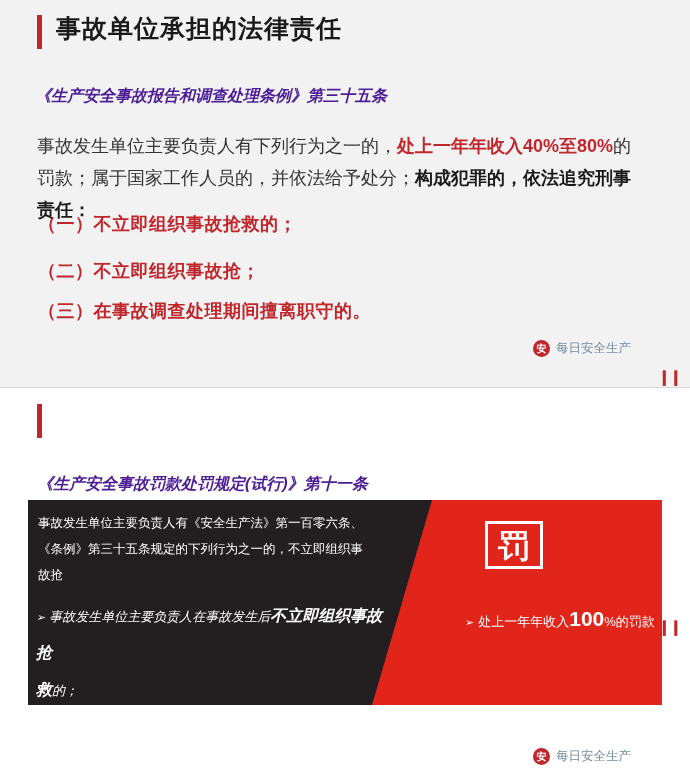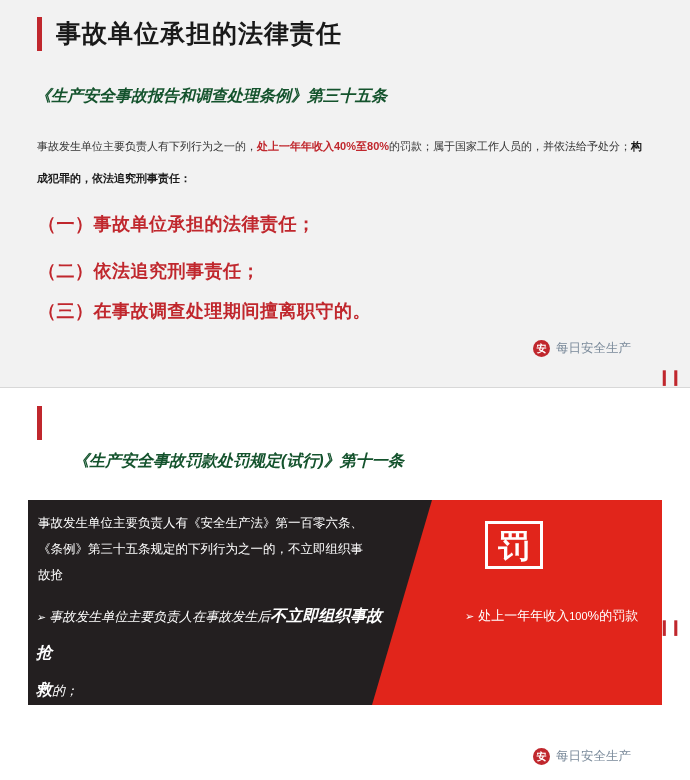--- a/index.html
+++ b/index.html
@@ -25,21 +25,20 @@
   }
   .card1-inner {
     position: absolute;
     left: 0; top: 0;
     width: 690px; height: 372px;
     background: #f2f2f2;
   }
   .heading-row {
     position: absolute;
     display: flex;
-    align-items: center;
     padding-left: 13px;
   }
   .heading-bar {
     width: 5px;
     background: #c0272d;
     margin-right: 14px;
   }
   .heading-text {
     font-size: 25px;
     font-weight: bold;
@@ -49,29 +48,29 @@
     white-space: nowrap;
   }
   #h1-row { left: 24px; top: 15px; height: 38px; }
   #h1-row .heading-bar { height: 34px; }
 
   .subtitle {
     position: absolute;
     font-size: 16px;
     font-weight: bold;
     font-style: italic;
-    color: #14532d;
+    color: #4c1d95;
     white-space: nowrap;
   }
   #sub1 { left: 35px; top: 86px; }
 
   .body-para {
     position: absolute;
     width: 610px;
-    font-size: 11px;
+    font-size: 18px;
     line-height: 32px;
     color: #333333;
   }
   #para1 { left: 37px; top: 130px; }
   .bold-red { color: #c0272d; font-weight: bold; }
   .bold-dark { color: #1a1a1a; font-weight: bold; }
 
   .red-item {
     position: absolute;
     font-size: 18px;
@@ -126,21 +125,21 @@
 
   
   .card2 {
     position: absolute;
     left: 0; top: 388px;
     width: 690px; height: 392px;
     background: #ffffff;
   }
   #h2-row { left: 24px; top: 404px; height: 38px; }
   #h2-row .heading-bar { height: 34px; }
-  #sub2 { left: 37px; top: 451px; margin-left: 36px; }
+  #sub2 { left: 37px; top: 474px; }
 
   
   .panel {
     position: absolute;
     left: 28px; top: 500px;
     width: 634px; height: 205px;
     background: #231f20;
     overflow: hidden;
   }
   .panel-red {
@@ -186,22 +185,22 @@
   }
   .arrow { font-size: 11px; margin-right: 4px; }
   .panel-right-text {
     position: absolute;
     left: 465px; top: 607px;
     color: #ffffff;
     font-size: 13px;
     white-space: nowrap;
   }
   .panel-right-text .pct {
-    font-size: 11px;
-    font-weight: normal;
+    font-size: 21px;
+    font-weight: bold;
   }
 </style>
 </head>
 <body>
 
 <div class="page">
 
   <div class="card1">
     <div class="card1-inner"></div>
 
@@ -209,22 +208,22 @@
       <div class="heading-bar"></div>
       <div class="heading-text">事故单位承担的法律责任</div>
     </div>
 
     <div class="subtitle" id="sub1">《生产安全事故报告和调查处理条例》第三十五条</div>
 
     <div class="body-para" id="para1">
       <span>事故发生单位主要负责人有下列行为之一的，</span><span class="bold-red">处上一年年收入</span><span class="bold-red">40%</span><span class="bold-red">至</span><span class="bold-red">80%</span><span>的罚款；属于国家工作人员的，并依法给予处分；</span><span class="bold-dark">构成犯罪的，依法追究刑事责任：</span>
     </div>
 
-    <div class="red-item" id="item1">（一）事故单位承担的法律责任；</div>
-    <div class="red-item" id="item2">（二）依法追究刑事责任；</div>
+    <div class="red-item" id="item1">（一）不立即组织事故抢救的；</div>
+    <div class="red-item" id="item2">（二）不立即组织事故抢；</div>
     <div class="red-item" id="item3">（三）在事故调查处理期间擅离职守的。</div>
 
     <div class="wm" id="wm1">
       <span class="wm-logo">安</span>
       <span>每日安全生产</span>
     </div>
 
     <div class="tick" id="tick1">❙❙</div>
   </div>
 

